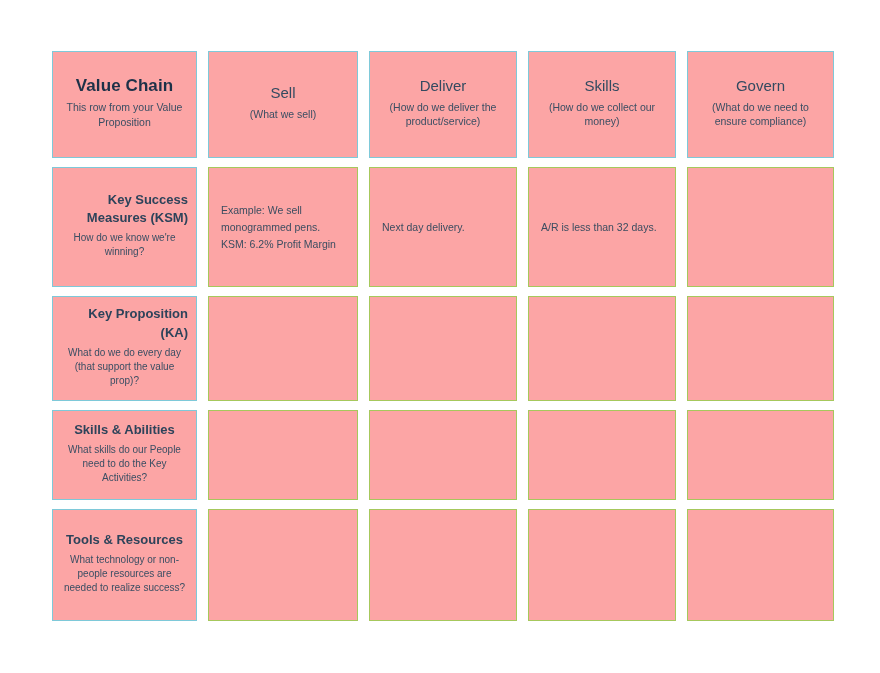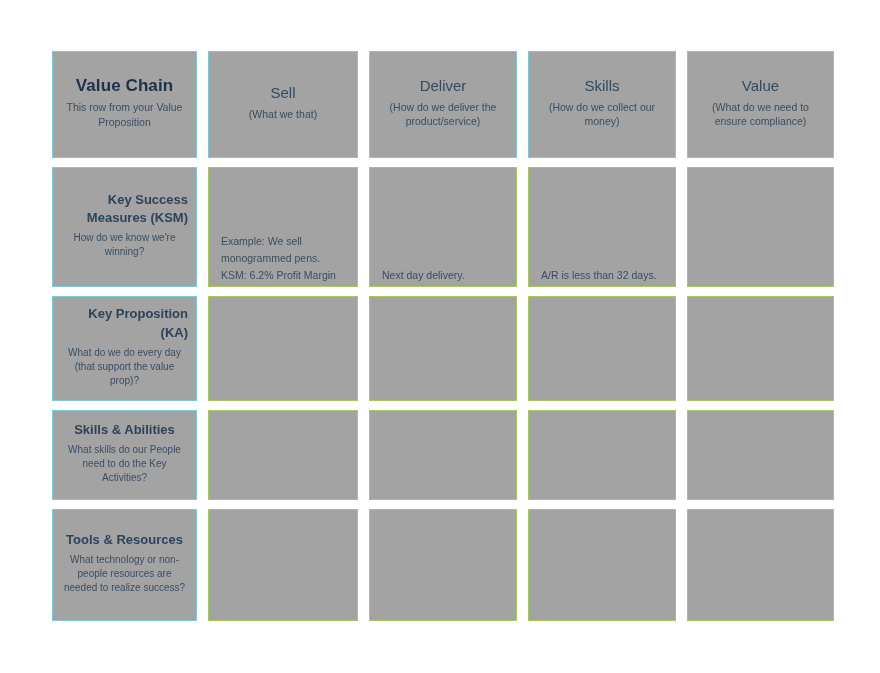--- a/index.html
+++ b/index.html
@@ -30,38 +30,38 @@
     height: 572px;
     display: grid;
     grid-template-columns: 145px 150px 148px 148px 147px;
     grid-template-rows: 107px 120px 105px 90px 112px;
     column-gap: 11px;
     row-gap: 9px;
   }
 
   .cell {
     box-sizing: border-box;
-    background: #a3a3a3;
+    background: #fca5a5;
     display: flex;
     flex-direction: column;
     align-items: center;
     justify-content: center;
     text-align: center;
     padding: 6px 8px;
     overflow: hidden;
   }
 
   
   .cell.blue {
     border: 1.4px solid #7ec9d9;
   }
   
   .cell.green {
     border: 1.4px solid #a6c85c;
-    justify-content: flex-end;
+    justify-content: center;
     align-items: flex-start;
     text-align: left;
     padding: 2px 12px;
   }
 
   
   .title-main {
     font-size: 17px;
     font-weight: bold;
     color: #1d3148;
@@ -132,41 +132,41 @@
     <div class="cell blue">
       <div class="inner">
         <div class="title-main">Value Chain</div>
         <div class="title-sub">This row from your Value Proposition</div>
       </div>
     </div>
 
     <div class="cell blue">
       <div class="inner">
         <div class="col-head">Sell</div>
-        <div class="col-sub">(What we that)</div>
+        <div class="col-sub">(What we sell)</div>
       </div>
     </div>
 
     <div class="cell blue">
       <div class="inner">
         <div class="col-head">Deliver</div>
         <div class="col-sub">(How do we deliver the product/service)</div>
       </div>
     </div>
 
     <div class="cell blue">
       <div class="inner">
         <div class="col-head">Skills</div>
         <div class="col-sub">(How do we collect our money)</div>
       </div>
     </div>
 
     <div class="cell blue">
       <div class="inner">
-        <div class="col-head">Value</div>
+        <div class="col-head">Govern</div>
         <div class="col-sub">(What do we need to ensure compliance)</div>
       </div>
     </div>
 
     <div class="cell blue">
       <div class="inner">
         <div class="row-head">Key Success Measures (KSM)</div>
         <div class="row-sub">How do we know we're winning?</div>
       </div>
     </div>

